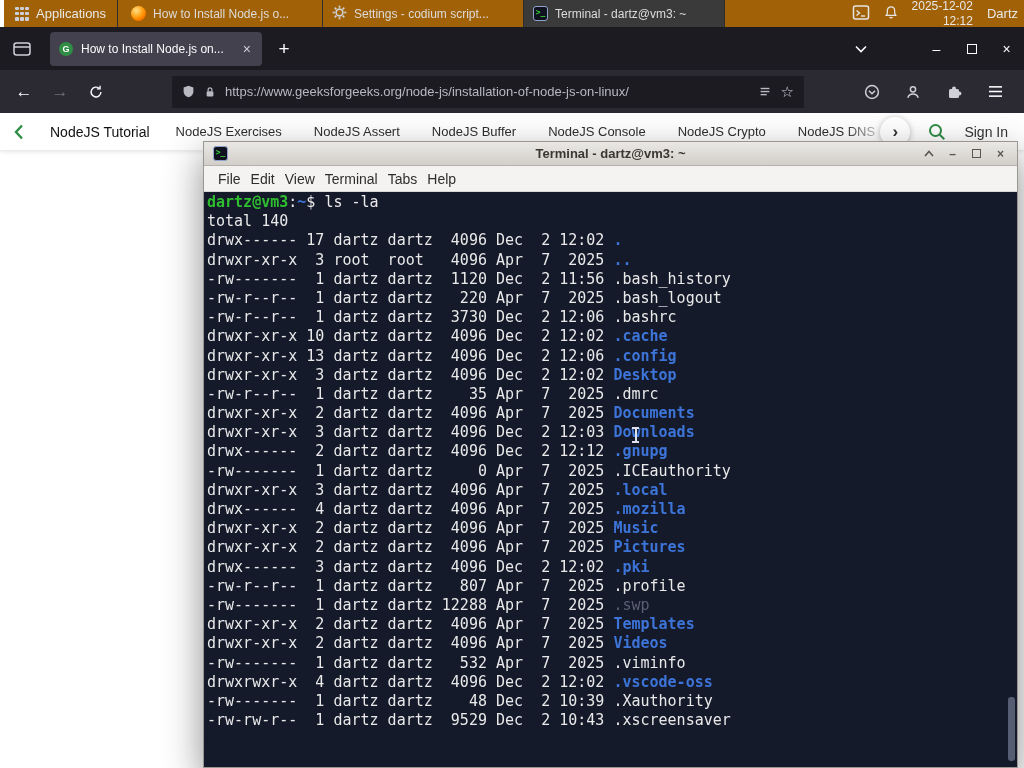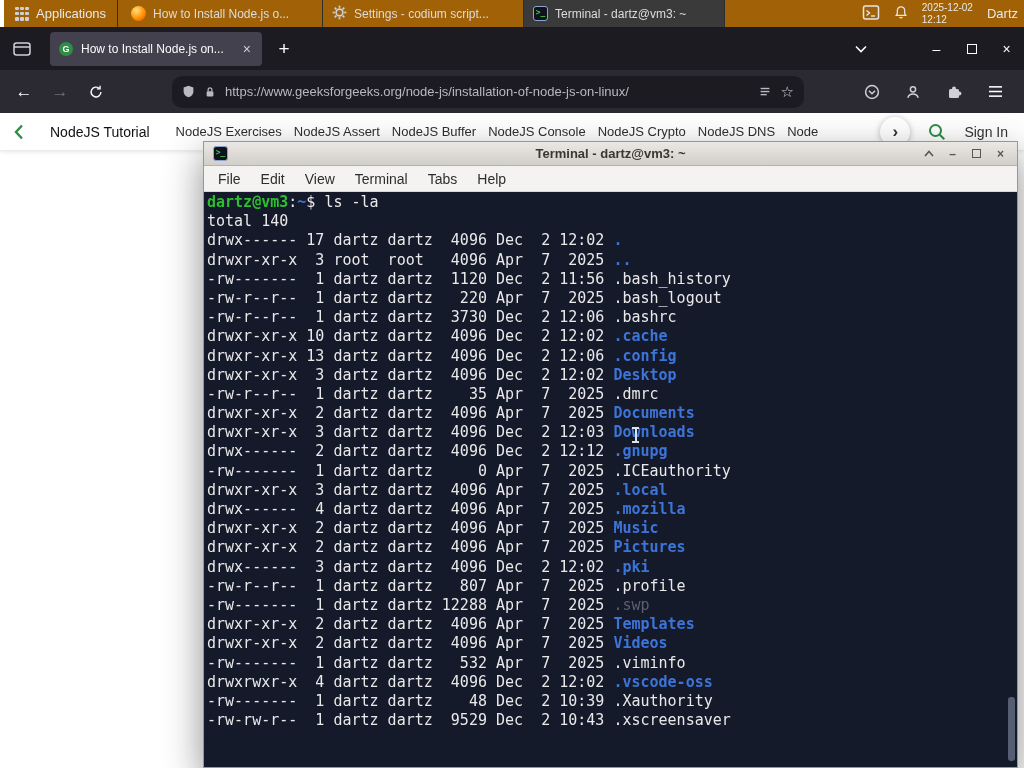--- a/index.html
+++ b/index.html
@@ -24,21 +24,21 @@
   .task{display:flex;align-items:center;gap:7px;width:201px;flex:none;padding:0 9px;
     border-right:1px solid #2e2e2e;font-size:12px;color:#dcdcdc}
   .task.active{background:#3a3a3a}
   .tlabel{white-space:nowrap;overflow:hidden;text-overflow:ellipsis}
   .ticon{flex:none}
   .firefox-icon{width:15px;height:15px;border-radius:50%;
     background:radial-gradient(circle at 35% 30%,#ffe082,#ff9100 55%,#e65100 92%)}
   .terminal-icon,.t-icon{width:15px;height:15px;background:#10131f;border:1px solid #8fa3cc;border-radius:3px;
     color:#35d435;font:bold 8px/12px "DejaVu Sans Mono",monospace;text-align:center}
   .tray{display:flex;align-items:center;gap:14px;padding:0 10px;height:100%}
-  .clock{text-align:left;font-size:10px;line-height:1.2;color:#e8e8e8}
+  .clock{text-align:right;font-size:12px;line-height:1.2;color:#e8e8e8}
   .panel-user{font-size:13px}
 
   
   .tabbar{position:absolute;top:27px;left:0;width:100%;height:43px;background:#1c1b22;
     display:flex;align-items:center;z-index:10}
   .fxview{width:32px;height:32px;margin-left:6px;border-radius:4px;display:flex;align-items:center;justify-content:center}
   .tab{display:flex;align-items:center;gap:8px;width:212px;height:34px;margin-left:12px;background:#42414d;
     border-radius:4px;padding:0 9px;color:#fbfbfe;font-size:12px}
   .favicon{width:14px;height:14px;border-radius:50%;background:#2f8d46;flex:none;
     color:#fff;font:bold 9px/14px "Liberation Sans",sans-serif;text-align:center}
@@ -52,53 +52,53 @@
   .winbtn{width:35px;display:flex;align-items:center;justify-content:center;color:#fbfbfe;font-size:14px}
   .maxbox{width:10px;height:10px;border:1.5px solid #fbfbfe;display:inline-block}
 
   
   .navbar{position:absolute;top:70px;left:0;width:100%;height:43px;background:#2b2a33;
     display:flex;align-items:center;padding:0 8px;z-index:10}
   .navbtn{width:32px;height:32px;border-radius:4px;display:flex;align-items:center;justify-content:center;
     color:#fbfbfe;font-size:17px;flex:none}
   .navbtn+.navbtn{margin-left:4px}
   .navbtn.dim{color:#6f6e78}
-  .urlbar{width:632px;height:32px;margin-left:60px;background:#1c1b22;border-radius:10px;display:flex;
+  .urlbar{width:632px;height:32px;margin-left:60px;background:#1c1b22;border-radius:0;display:flex;
     align-items:center;padding:0 10px;gap:9px;color:#b8b8c1;font-size:13px;flex:none}
   .url-text{white-space:nowrap;overflow:hidden;text-overflow:ellipsis;flex:1}
   .ubtn{display:flex;align-items:center;justify-content:center;flex:none}
   .star{font-size:15px;color:#cfcfd8}
   .nav-right{margin-left:auto;display:flex;align-items:center;gap:3px;padding-right:4px}
   .nav-right .navbtn{width:34px}
 
   
   .gfg{position:absolute;top:113px;left:0;width:100%;height:38px;background:#fff;display:flex;
     align-items:center;padding:0 14px;gap:26px;z-index:2;border-bottom:1px solid #ececec;
     box-shadow:0 1px 4px rgba(0,0,0,.10)}
   .gfg-primary{font-weight:400;font-size:14px;color:#111;white-space:nowrap}
-  .gfg-links{display:flex;gap:12px;overflow:hidden;flex:1;min-width:0}
+  .gfg-links{display:flex;gap:32px;overflow:hidden;flex:1;min-width:0}
   .gfg-link{font-size:13px;color:#2f2f2f;white-space:nowrap}
   .gfg-right{position:absolute;right:0;top:0;height:100%;display:flex;align-items:center;gap:18px;
     padding:0 16px 0 36px;background:linear-gradient(to right,rgba(255,255,255,0),#fff 26%)}
   .circle-btn{width:30px;height:30px;border-radius:50%;background:#fff;
     box-shadow:0 1px 6px rgba(0,0,0,.28);display:flex;align-items:center;justify-content:center;
     color:#333;font-size:17px;font-weight:bold}
   .signin{font-size:14px;color:#333;font-weight:500;white-space:nowrap}
 
   
   .termwin{position:absolute;left:203px;top:141px;width:815px;height:627px;background:var(--tbg);
     border:1px solid #9a9792;box-shadow:0 14px 36px rgba(0,0,0,.45);display:flex;flex-direction:column;z-index:20}
   .t-titlebar{height:24px;background:linear-gradient(#eae8e5,#d2cfca);display:flex;align-items:center;
     padding:0 9px;position:relative;border-bottom:1px solid #b6b3ae;flex:none}
   .t-title{position:absolute;left:0;right:0;text-align:center;font-size:13px;font-weight:700;color:#3a3733}
   .t-btns{margin-left:auto;display:flex;gap:9px;z-index:1}
   .t-btn{width:15px;height:16px;display:flex;align-items:center;justify-content:center;color:#5a564f;
     font-size:12px;font-weight:bold}
   .t-maxbox{width:9px;height:9px;border:1.5px solid #5a564f;display:inline-block}
-  .t-menubar{height:26px;background:#f4f3f1;display:flex;align-items:center;padding:0 14px;gap:20px;
+  .t-menubar{height:26px;background:#f4f3f1;display:flex;align-items:center;padding:0 14px;gap:10px;
     font-size:14px;color:#2e2e2e;border-bottom:1px solid #dad7d2;flex:none}
   .menu-item{white-space:nowrap}
   .t-screen{flex:1;position:relative;overflow:hidden;padding:1px 9px 0 3px;
     font-family:"DejaVu Sans Mono","Liberation Mono",monospace;font-size:15px;line-height:19.2px;color:var(--tfg)}
   .tl{white-space:pre;height:19.2px}
   .g{color:var(--green);font-weight:bold}
   .b{color:var(--dir);font-weight:bold}
   .dm{color:var(--dim)}
   .t-thumb{position:absolute;right:2px;bottom:6px;width:7px;height:64px;background:#565e74;border-radius:3px}
 

